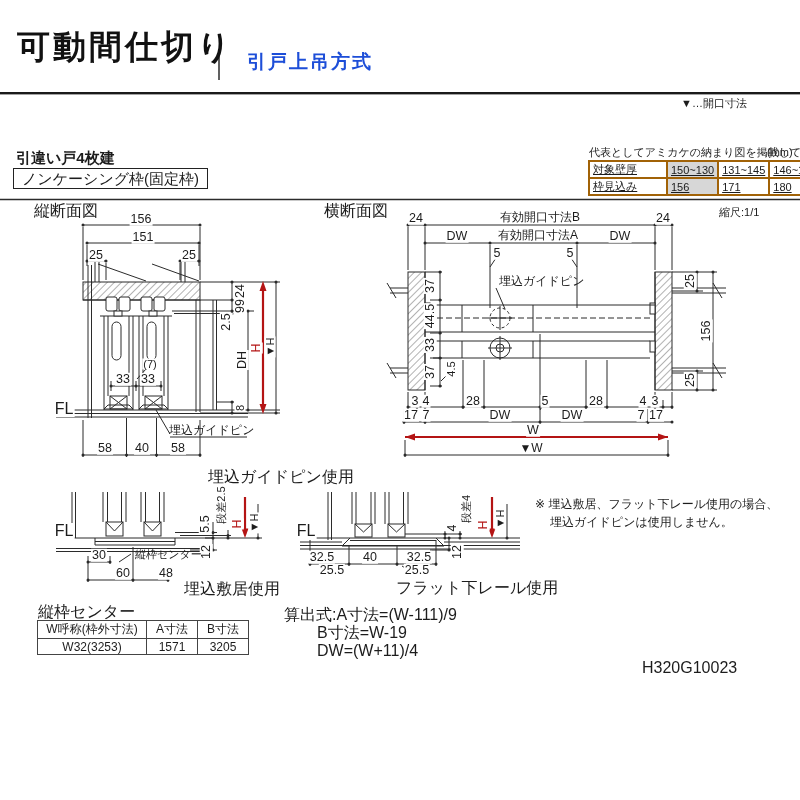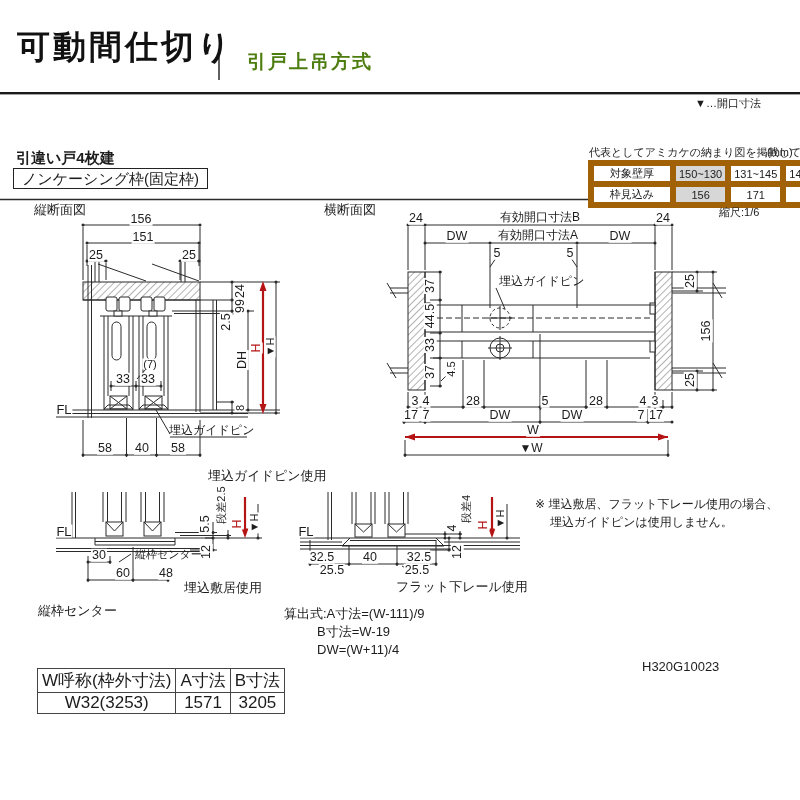--- a/index.html
+++ b/index.html
@@ -6,31 +6,31 @@
   .page{position:relative;width:800px;height:800px;background:#ffffff;overflow:hidden;
         font-family:"Liberation Sans","DejaVu Sans",sans-serif;color:#1c1c1c;}
   svg.linework{position:absolute;left:0;top:0;}
   .lbl{position:absolute;white-space:nowrap;font-size:12.5px;line-height:1;background:#fff;padding:0 1px;}
   .nobg{background:transparent;}
   .c{transform:translate(-50%,-50%);}
   .cr{transform:translate(-50%,-50%) rotate(-90deg);}
   .red{color:#b41414;}
   .s11{font-size:11px;}
   .s12{font-size:12px;text-align:center;}
-  .s13{font-size:13px;}
+  .s13{font-size:16px;}
   .s15{font-size:15px;}
   .w600{font-weight:600;}
   .title{font-size:33px;font-weight:900;letter-spacing:3px;color:#111;}
-  .sub{font-size:19px;font-weight:700;letter-spacing:2px;color:#4d7c0f;}
+  .sub{font-size:19px;font-weight:700;letter-spacing:2px;color:#1d4ed8;}
   .boxed{border:1.5px solid #222;padding:2px 8px;}
   table.wtable{position:absolute;left:588px;top:160px;border-collapse:collapse;font-size:11px;background:#fff;}
-  table.wtable td{border:6px solid #a16207;text-align:center;padding:0 3px;height:14px;min-width:42px;}
+  table.wtable td{border:2px solid #a16207;text-align:left;padding:0 3px;height:14px;min-width:42px;text-decoration:underline;}
   table.wtable td.hd{min-width:70px;}
   td.shade{background:#d7d7d7;}
-  table.otable{position:absolute;left:37px;top:620px;border-collapse:collapse;font-size:17px;background:#fff;margin-top:48px;}
+  table.otable{position:absolute;left:37px;top:620px;border-collapse:collapse;font-size:12px;background:#fff;}
   table.otable td{border:1px solid #444;text-align:center;padding:0 4px;height:15px;}
   table.otable td.c1{min-width:100px;}
   table.otable td.c2{min-width:42px;}
 </style>
 </head>
 <body>
 
 <div class="page">
 
 <svg class="linework" width="800" height="800" viewBox="0 0 800 800" stroke="#2b2b2b" stroke-width="1" fill="none">
@@ -138,21 +138,21 @@
     <line x1="492" y1="497" x2="492" y2="534" stroke="#b41414" stroke-width="2.2"></line>
     <polygon points="492,538 488.5,528.5 495.5,528.5" fill="#b41414" stroke="none"></polygon>
     <path d="M507 504V538"></path>
     <path d="M310 564H436 M310 540V566 M349 546V566 M397 546V566 M436 540V566 M344 566L336 571 M402 566L410 571"></path>
     <path stroke-width="3" stroke-linecap="round" d="M445 534h.01M445 538h.01M460 534h.01M460 538h.01M449 538h.01M449 550h.01M507 538h.01M310 564h.01M349 564h.01M397 564h.01M436 564h.01"></path>
   </g>
 </svg>
 
 <div class="lbl nobg title" style="left:16px;top:30px">可動間仕切り</div>
 <div class="lbl nobg sub" style="left:246px;top:52px">引戸上吊方式</div>
-<div class="lbl nobg s11" style="left:694px;top:98px">▼…開口寸法</div>
+<div class="lbl nobg s11" style="left:680px;top:98px">▼…開口寸法</div>
 <div class="lbl nobg s15 w600" style="left:15px;top:150px">引違い戸4枚建</div>
 <div class="lbl nobg s15 boxed" style="left:13px;top:168px">ノンケーシング枠(固定枠)</div>
 
 <div class="lbl nobg s11" style="left:588px;top:147px">代表としてアミカケの納まり図を掲載しています。</div>
 <div class="lbl nobg s11" style="left:766px;top:147px">(mm)</div>
 <table class="wtable">
   <tbody>
         <tr>
     <td class="hd">対象壁厚</td>
     <td class="shade">150~130</td>
@@ -183,21 +183,21 @@
 <div class="lbl c" style="left:123px;top:379px">33</div>
 <div class="lbl c" style="left:148px;top:379px">33</div>
 <div class="lbl c s13" style="left:64px;top:409px">FL</div>
 <div class="lbl cr s11" style="left:240px;top:408px">8</div>
 <div class="lbl nobg s12" style="left:168px;top:424px">埋込ガイドピン</div>
 <div class="lbl c" style="left:105px;top:448px">58</div>
 <div class="lbl c" style="left:142px;top:448px">40</div>
 <div class="lbl c" style="left:178px;top:448px">58</div>
 
 <div class="lbl nobg s13" style="left:323px;top:203px">横断面図</div>
-<div class="lbl nobg s11" style="left:718px;top:207px">縮尺:1/6</div>
+<div class="lbl nobg s11" style="left:718px;top:207px">縮尺:1/1</div>
 <div class="lbl c" style="left:416px;top:218px">24</div>
 <div class="lbl c s12" style="left:540px;top:217px">有効開口寸法B</div>
 <div class="lbl c" style="left:663px;top:218px">24</div>
 <div class="lbl c" style="left:457px;top:236px">DW</div>
 <div class="lbl c s12" style="left:538px;top:235px">有効開口寸法A</div>
 <div class="lbl c" style="left:620px;top:236px">DW</div>
 <div class="lbl c" style="left:497px;top:253px">5</div>
 <div class="lbl c" style="left:570px;top:253px">5</div>
 <div class="lbl nobg s12" style="left:498px;top:275px">埋込ガイドピン</div>
 <div class="lbl cr" style="left:430px;top:286px">37</div>

